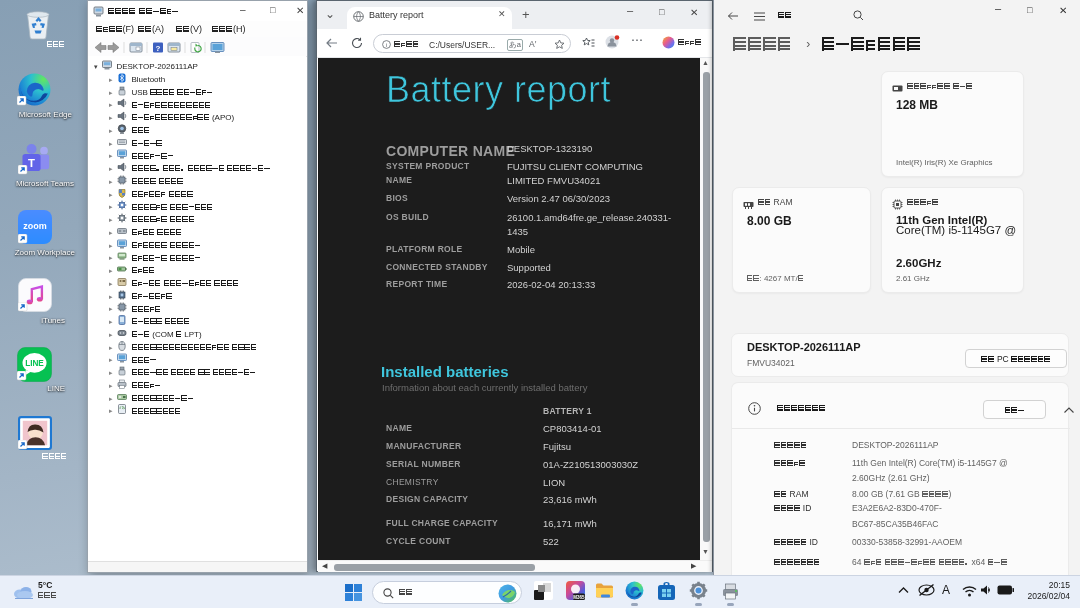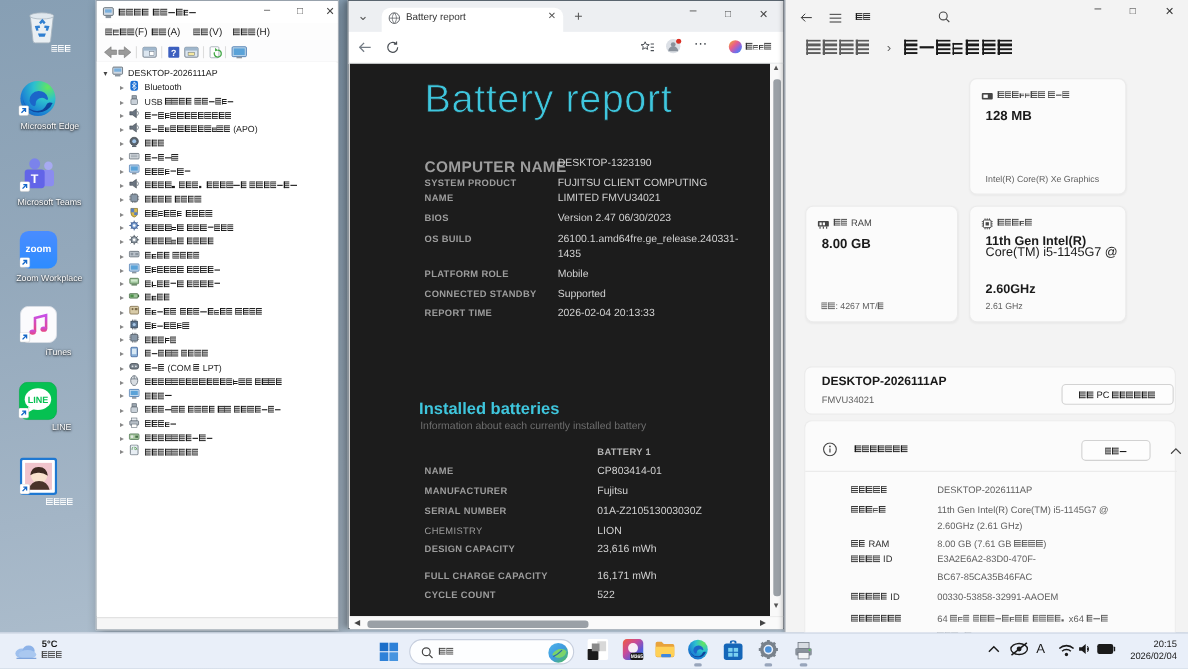--- a/index.html
+++ b/index.html
@@ -295,20 +295,33 @@
 <span class="ab" style="left:342px;top:6px;font-size:9px;color:#444">□</span>
 <span class="ab" style="left:373px;top:6px;font-size:10px;color:#444">✕</span>
 </div>
 <div class="ab" style="left:0;top:28px;width:395px;height:29px;background:#fff;border-bottom:1px solid #e4e6e9">
 <svg class="ab" style="left:9px;top:9px" width="12" height="10">
         <path d="M11 5 H1.5 M5 1 L1 5 l4 4" stroke="#747c85" stroke-width="1.2" fill="none"></path>
       </svg>
 <svg class="ab" style="left:34px;top:8px" width="12" height="12">
         <path d="M10.5 6 a4.5 4.5 0 1 1 -1.6-3.4 M9.5 0.8 v2.4 h-2.4" stroke="#4a4f55" stroke-width="1.1" fill="none"></path>
       </svg>
+<div class="ab" style="left:56px;top:5px;width:198px;height:19px;border:1px solid #c9cdd5;border-radius:10px;background:#fff">
+<svg class="ab" style="left:8px;top:4.5px" width="9" height="9">
+          <circle cx="4.5" cy="4.5" r="3.9" fill="none" stroke="#5f6368" stroke-width="0.8"></circle>
+          <text x="4.5" y="6.8" font-size="6" text-anchor="middle" fill="#5f6368">i</text>
+        </svg>
+<span class="ab" style="left:20px;top:4px;font-size:8.5px;color:#333"><i class="k"></i><i class="ks"></i><i class="k"></i><i class="k"></i></span>
+<span class="ab" style="left:55px;top:4.5px;font-size:8.5px;color:#333">C:/Users/USER...</span>
+<span class="ab" style="left:133px;top:4px;font-size:7.5px;color:#5f6368;border:0.5px solid #9aa;border-radius:2px;padding:0 1px">あa</span>
+<span class="ab" style="left:155px;top:4px;font-size:8.5px;color:#5f6368">A′</span>
+<svg class="ab" style="left:180px;top:3.5px" width="11" height="11">
+          <path d="M5.5 1 l1.3 2.9 3.2 .3 -2.4 2.1 .7 3.1 -2.8-1.6 -2.8 1.6 .7-3.1 -2.4-2.1 3.2-.3z" fill="none" stroke="#5f6368" stroke-width="0.9"></path>
+        </svg>
+</div>
 <svg class="ab" style="left:265px;top:8px" width="13" height="12">
         <path d="M4.5 1 l1.1 2.4 2.6 .25 -2 1.7 .6 2.55 -2.3-1.35 -2.3 1.35 .6-2.55 -2-1.7 2.6-.25z" fill="none" stroke="#4a4f55" stroke-width="0.9"></path>
         <path d="M9.5 3 h3 M9.5 6 h3 M9.5 9 h3" stroke="#4a4f55" stroke-width="1"></path>
       </svg>
 <svg class="ab" style="left:288px;top:6px" width="15" height="15">
         <circle cx="7" cy="7" r="6.5" fill="#dce0e6"></circle>
         <circle cx="7" cy="5.5" r="2.2" fill="#8a929c"></circle>
         <path d="M2.5 11.5 a4.5 4.5 0 0 1 9 0" fill="#8a929c"></path>
         <circle cx="12" cy="2.5" r="2.3" fill="#d93025"></circle>
       </svg>
@@ -392,21 +405,21 @@
 <span class="ab" style="left:313px;top:5px;font-size:9px;color:#333">□</span>
 <span class="ab" style="left:345px;top:5px;font-size:10px;color:#333">✕</span>
     <div class="ab" style="left:19px;top:33px;font-size:19px;color:#5d5d5d;white-space:nowrap"><i class="k"></i><i class="k"></i><i class="k"></i><i class="k"></i><span style="font-size:12px;color:#5d5d5d;margin:0 11px 0 14px;vertical-align:2px">›</span><span style="color:#1b1b1b;font-weight:bold"><i class="k"></i><i class="kd"></i><i class="k"></i><i class="ks"></i><i class="k"></i><i class="k"></i><i class="k"></i></span></div>
     <div class="ab" style="left:167px;top:71px;width:143px;height:106px;background:#fbfbfb;border:1px solid #ebebeb;border-radius:7px;box-shadow:0 1px 2px rgba(0,0,0,.04)">
       <span class="ab" style="left:10px;top:8px"><svg width="11" height="11">
           <rect x="0.5" y="2.5" width="10" height="6" rx="1" fill="#454545"></rect>
           <rect x="2" y="4" width="4" height="3" fill="#fbfbfb"></rect>
         </svg></span>
       <span class="ab" style="left:25px;top:9px;font-size:8.5px;color:#454545"><i class="k"></i><i class="k"></i><i class="k"></i><i class="ks"></i><i class="ks"></i><i class="k"></i><i class="k"></i><b class="t">&nbsp;</b><i class="k"></i><i class="kd"></i><i class="k"></i></span>
       <div class="ab" style="left:14px;top:26px;font-size:12px;font-weight:bold;color:#1a1a1a">128 MB</div>
-      <div class="ab" style="left:14px;top:86px;font-size:8px;color:#5f5f5f;white-space:nowrap">Intel(R) Core(R) Xe Graphics</div>
+      <div class="ab" style="left:14px;top:86px;font-size:8px;color:#5f5f5f;white-space:nowrap">Intel(R) Iris(R) Xe Graphics</div>
     </div>
     <div class="ab" style="left:18px;top:187px;width:139px;height:106px;background:#fbfbfb;border:1px solid #ebebeb;border-radius:7px;box-shadow:0 1px 2px rgba(0,0,0,.04)">
       <span class="ab" style="left:10px;top:8px"><svg width="11" height="11">
           <rect x="0.5" y="3" width="10" height="5" rx="0.8" fill="#454545"></rect>
           <path d="M2.5 8 v2 M5.5 8 v2 M8.5 8 v2" stroke="#454545" stroke-width="1"></path>
           <rect x="2" y="4.2" width="2" height="2.6" fill="#fbfbfb"></rect>
           <rect x="5" y="4.2" width="2" height="2.6" fill="#fbfbfb"></rect>
         </svg></span>
       <span class="ab" style="left:25px;top:9px;font-size:8.5px;color:#454545"><i class="k"></i><i class="k"></i><b class="t">&nbsp;RAM</b></span>
       <div class="ab" style="left:14px;top:26px;font-size:12px;font-weight:bold;color:#1a1a1a">8.00 GB</div>

